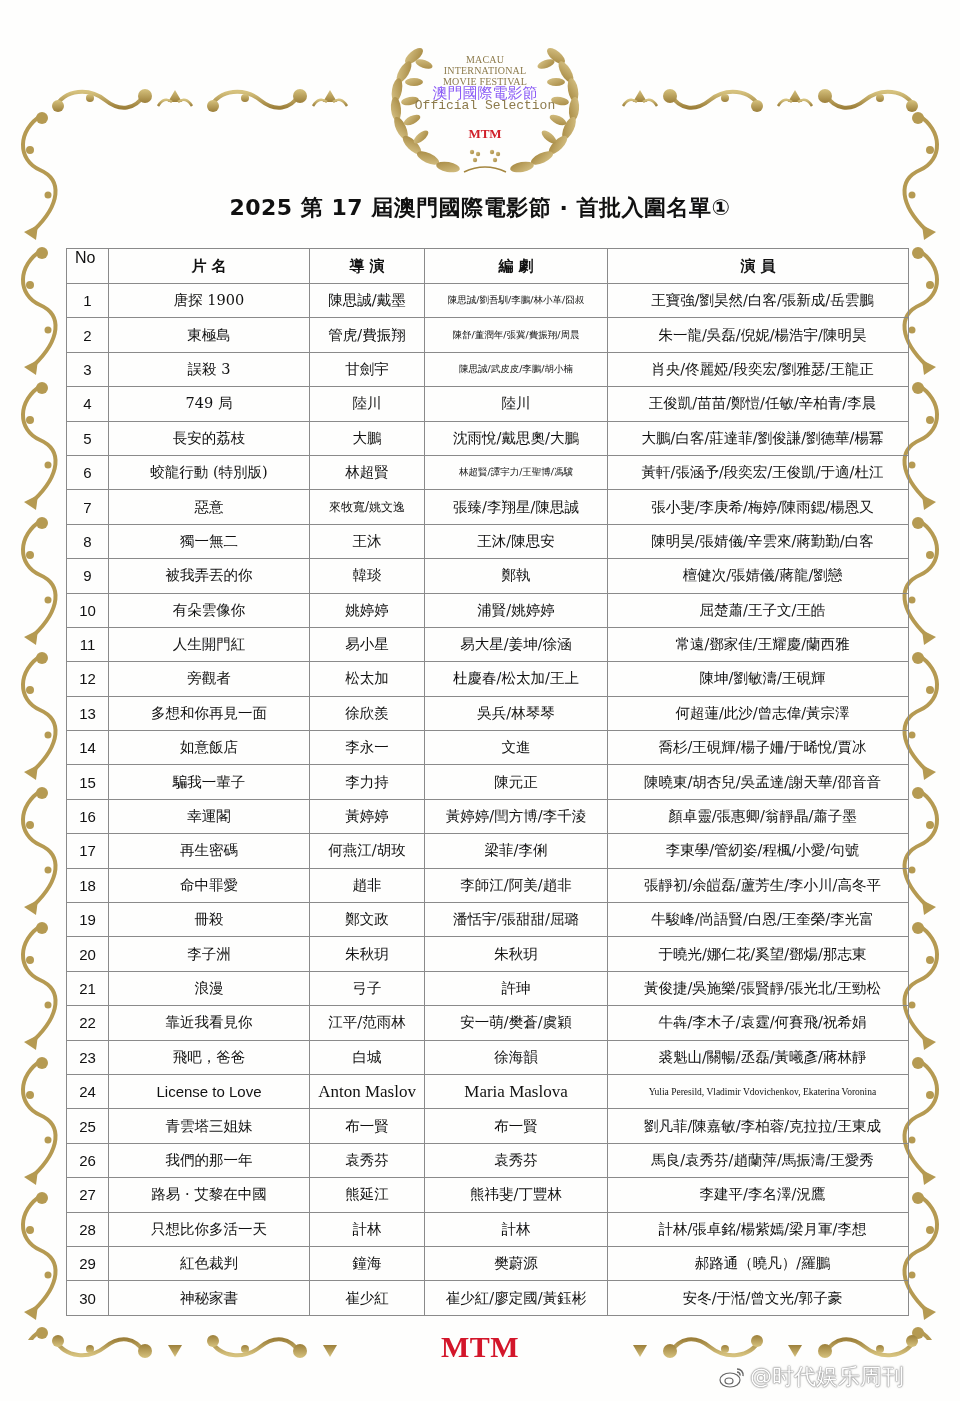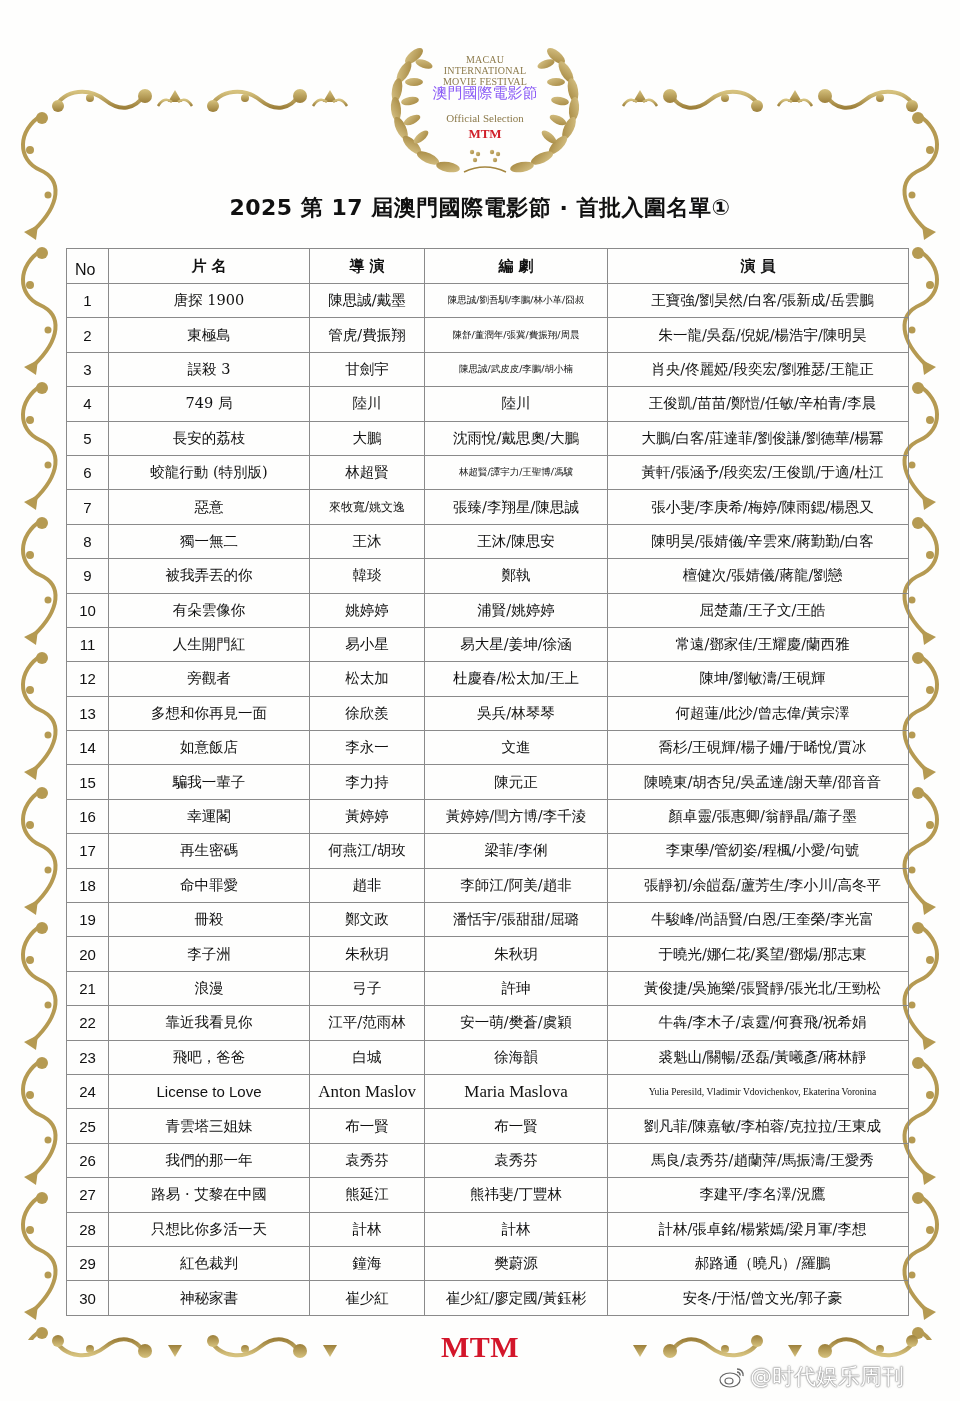--- a/index.html
+++ b/index.html
@@ -19,32 +19,32 @@
 
   
   .laurel { position: absolute; left: 384px; top: 34px; width: 202px; height: 150px; }
   .laurel svg { position: absolute; left: 0; top: 0; }
   .laurel-text { position: absolute; left: 0; top: 0; width: 202px; text-align: center; }
   .lt-en { font-family: "Liberation Serif", serif; font-size: 10px; line-height: 11px; color: #8c7a4b; letter-spacing: 0.2px; margin-top: 8px; }
   .lt-1 { position: absolute; top: 12px; width: 100%; }
   .lt-2 { position: absolute; top: 23px; width: 100%; }
   .lt-3 { position: absolute; top: 34px; width: 100%; }
   .lt-zh { position: absolute; top: 50px; width: 100%; font-size: 15px; color: #8b5cf6; font-family: "DejaVu Sans", sans-serif; letter-spacing: 0px; }
-  .lt-sel { position: absolute; top: 78px; width: 100%; font-family: Liberation Serif, serif; font-size: 11px; color: #8c7a4b; }
+  .lt-sel { position: absolute; top: 64px; width: 100%; font-family: Liberation Mono, monospace; font-size: 13px; color: #8c7a4b; }
   .lt-mtm { position: absolute; top: 92px; width: 100%; font-family: "Liberation Serif", serif; font-weight: bold; font-size: 13px; color: #d0202a; }
 
   
   .title { position: absolute; left: 0; top: 193px; width: 960px; text-align: center;
     font-family: "DejaVu Sans", sans-serif; font-weight: bold; font-size: 22px; letter-spacing: 0.5px; color: #111; }
 
   
   .tbl { position: absolute; left: 66px; top: 248px; width: 842px; border-collapse: collapse; table-layout: fixed; }
   .tbl th, .tbl td { border: 1px solid #8a8a8a; text-align: center; vertical-align: middle; overflow: hidden; white-space: nowrap; }
   .tbl th { height: 35px; font-family: "DejaVu Serif", serif; font-weight: bold; font-size: 15px; }
-  .tbl th.c-no { text-align: left; padding-left: 8px; font-family: "Liberation Sans", sans-serif; font-weight: normal; font-size: 16px; vertical-align: top; padding-top: 12px; }
+  .tbl th.c-no { text-align: left; padding-left: 8px; font-family: "Liberation Sans", sans-serif; font-weight: normal; font-size: 16px; vertical-align: top; padding-top: 0; }
   .tbl td { height: 34.4px; font-size: 14.5px; }
   .tbl td.c-no { font-family: "Liberation Sans", sans-serif; font-size: 15px; }
   .tbl td.small { font-size: 9.5px; }
   .tbl td.cast { text-align: center; padding-left: 9px; }
   .tbl td.latin { font-family: "Liberation Serif", serif; font-size: 17px; }
   .tbl td.latin-sans { font-family: "Liberation Sans", sans-serif; font-size: 15px; }
   .tbl td.latin-xs { font-family: "Liberation Serif", serif; font-size: 9.5px; }
   .tbl tr.thick td { border-top: 1.5px solid #222; }
 
   

